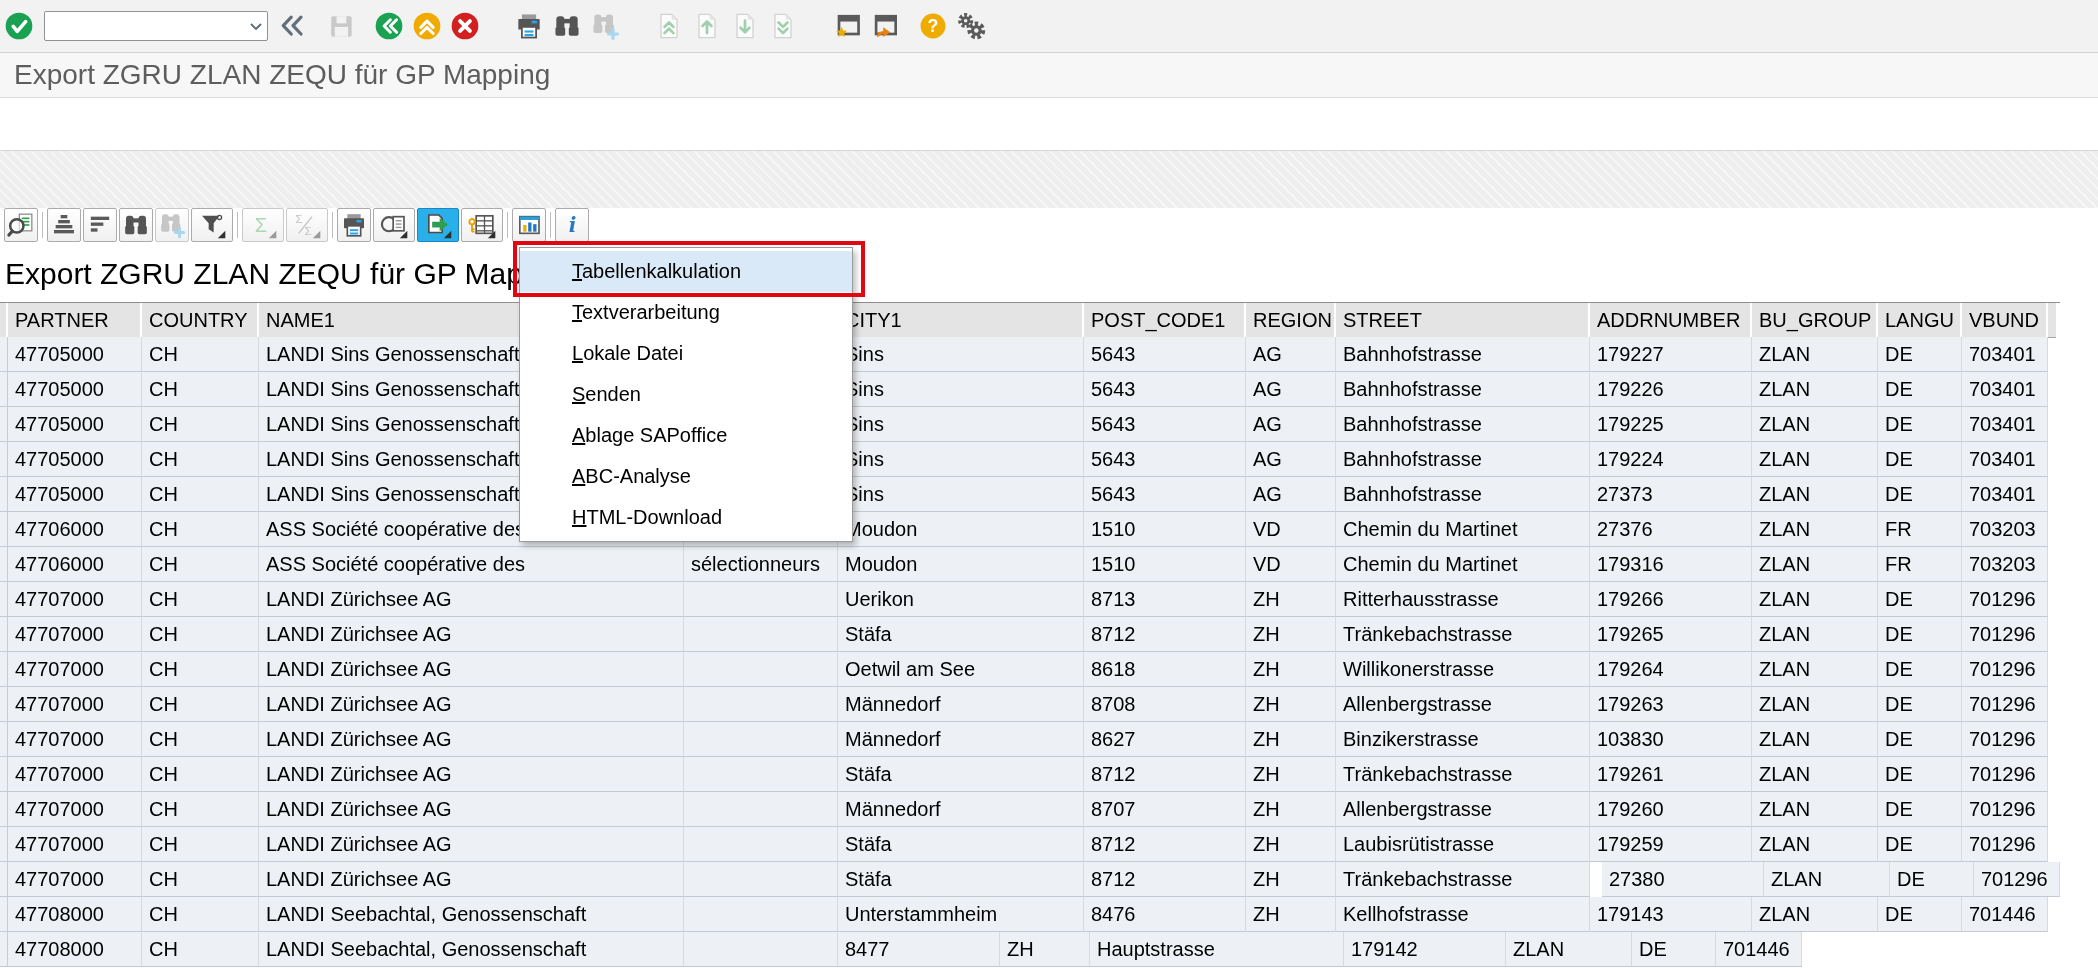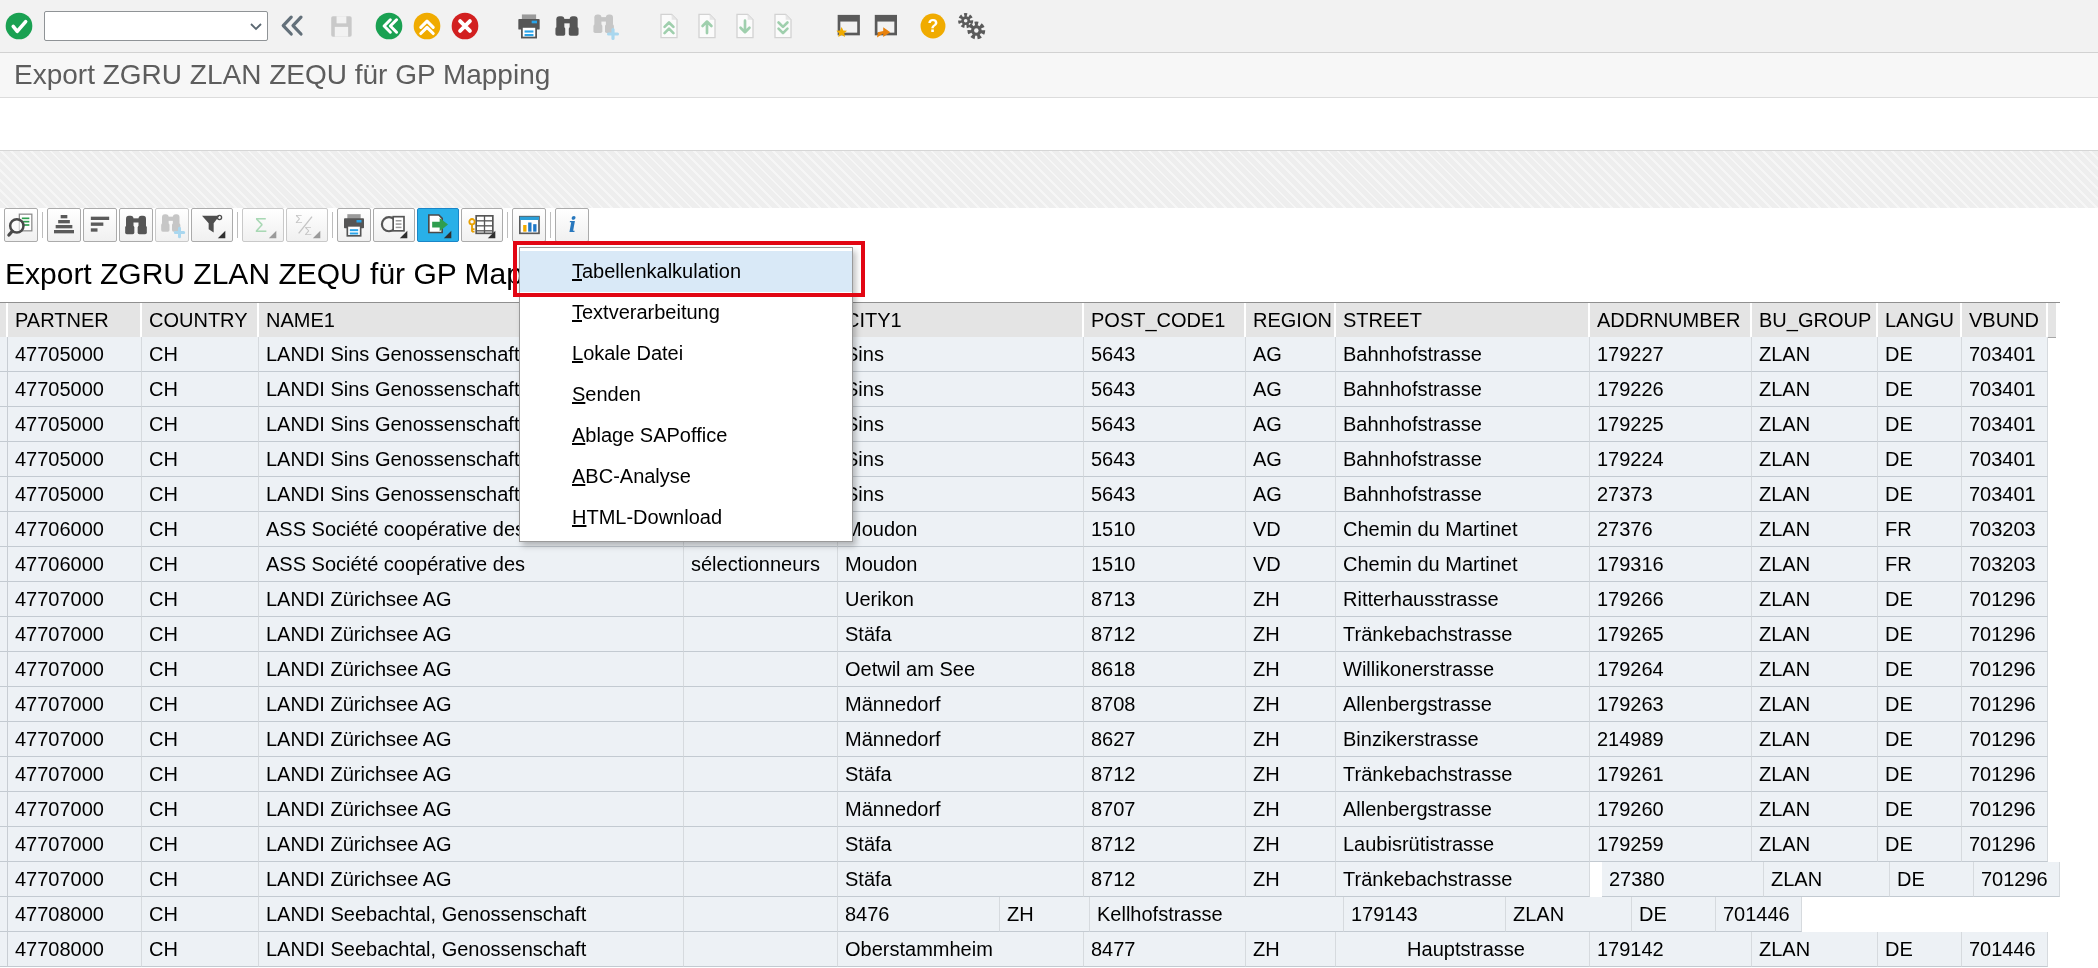--- a/index.html
+++ b/index.html
@@ -535,21 +535,21 @@
         <div class="drow">
           <div class="dstrip"></div>
           <div class="dcell" style="width: 134px;">47707000</div>
           <div class="dcell" style="width: 117px;">CH</div>
           <div class="dcell" style="width: 425px;">LANDI Zürichsee AG</div>
           <div class="dcell" style="width: 154px;"></div>
           <div class="dcell" style="width: 246px;">Männedorf</div>
           <div class="dcell" style="width: 162px;">8627</div>
           <div class="dcell" style="width: 90px;">ZH</div>
           <div class="dcell" style="width: 254px;">Binzikerstrasse</div>
-          <div class="dcell" style="width: 162px;">214989</div>
+          <div class="dcell" style="width: 162px;">103830</div>
           <div class="dcell" style="width: 126px;">ZLAN</div>
           <div class="dcell" style="width: 84px;">DE</div>
           <div class="dcell" style="width: 86px;">701296</div>
         </div>
         <div class="drow">
           <div class="dstrip"></div>
           <div class="dcell" style="width: 134px;">47707000</div>
           <div class="dcell" style="width: 117px;">CH</div>
           <div class="dcell" style="width: 425px;">LANDI Zürichsee AG</div>
           <div class="dcell" style="width: 154px;"></div>
@@ -606,38 +606,38 @@
           <div class="dcell" style="width: 126px;">ZLAN</div>
           <div class="dcell" style="width: 84px;">DE</div>
           <div class="dcell" style="width: 86px;">701296</div>
         </div>
         <div class="drow">
           <div class="dstrip"></div>
           <div class="dcell" style="width: 134px;">47708000</div>
           <div class="dcell" style="width: 117px;">CH</div>
           <div class="dcell" style="width: 425px;">LANDI Seebachtal, Genossenschaft</div>
           <div class="dcell" style="width: 154px;"></div>
+          <div class="dcell" style="width: 246px;">Unterstammheim</div>
           <div class="dcell" style="width: 162px;">8476</div>
           <div class="dcell" style="width: 90px;">ZH</div>
           <div class="dcell" style="width: 254px;">Kellhofstrasse</div>
           <div class="dcell" style="width: 162px;">179143</div>
           <div class="dcell" style="width: 126px;">ZLAN</div>
           <div class="dcell" style="width: 84px;">DE</div>
           <div class="dcell" style="width: 86px;">701446</div>
         </div>
         <div class="drow">
           <div class="dstrip"></div>
           <div class="dcell" style="width: 134px;">47708000</div>
           <div class="dcell" style="width: 117px;">CH</div>
           <div class="dcell" style="width: 425px;">LANDI Seebachtal, Genossenschaft</div>
           <div class="dcell" style="width: 154px;"></div>
-          <div class="dcell" style="width: 246px;">Oberstammheim</div>
           <div class="dcell" style="width: 162px;">8477</div>
           <div class="dcell" style="width: 90px;">ZH</div>
-          <div class="dcell" style="width: 254px; text-align: center;">Hauptstrasse</div>
+          <div class="dcell" style="width: 254px;">Hauptstrasse</div>
           <div class="dcell" style="width: 162px;">179142</div>
           <div class="dcell" style="width: 126px;">ZLAN</div>
           <div class="dcell" style="width: 84px;">DE</div>
           <div class="dcell" style="width: 86px;">701446</div>
         </div>
       </div>
   </div>
 
   <div class="menu">
 

